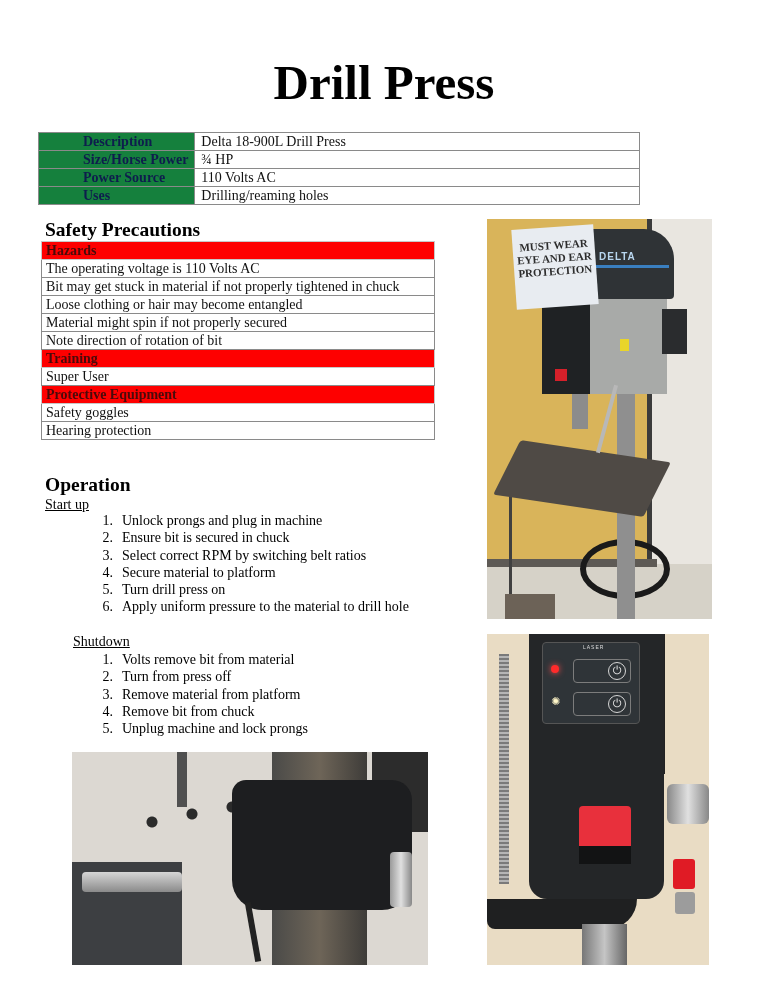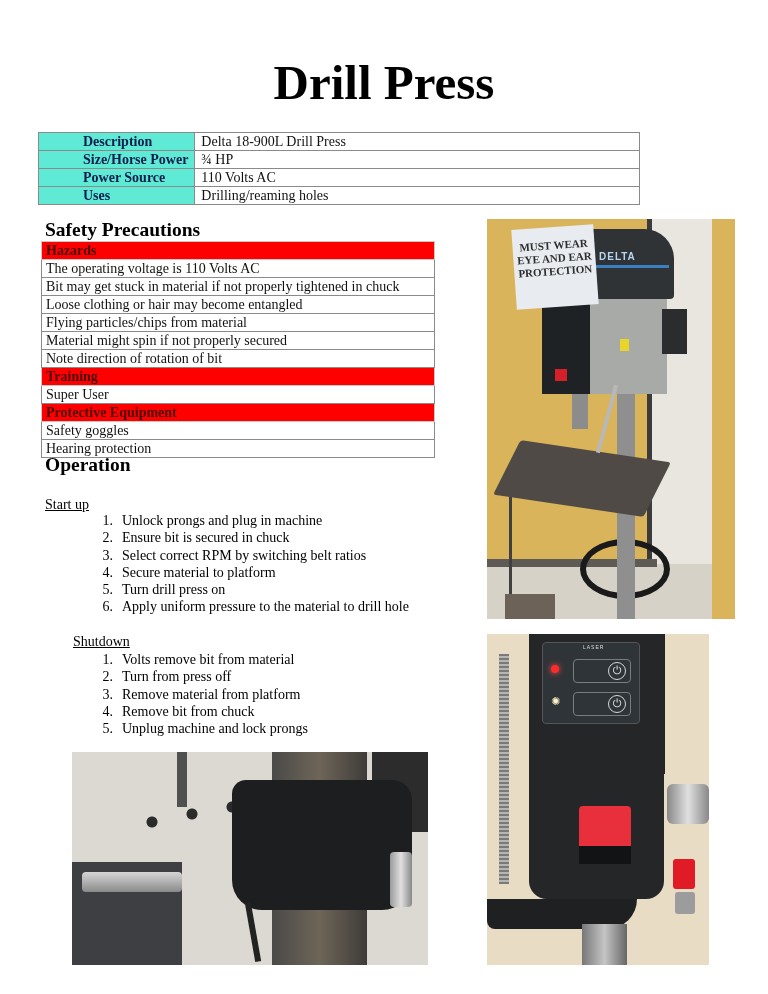--- a/index.html
+++ b/index.html
@@ -10,21 +10,21 @@
     position: absolute; left: 0; top: 48px; width: 768px;
     text-align: center; font-size: 49px; font-weight: bold; line-height: 70px;
   }
 
   
   .spec-table {
     position: absolute; left: 38px; top: 132px; width: 602px;
     border-collapse: collapse; font-size: 14px;
   }
   .spec-table td { height: 18px; border: 1px solid #8a8a8a; padding: 0 6px; line-height: 16px; white-space: nowrap; }
-  .spec-table td.k { background: #5eead4; color: #0e1d4d; font-weight: bold; width: 145px; padding-left: 44px; }
+  .spec-table td.k { background: #15803d; color: #0e1d4d; font-weight: bold; width: 145px; padding-left: 44px; }
   .spec-table td.v { background: #fff; color: #111; }
 
   .h2 {
     position: absolute; font-size: 19.5px; font-weight: bold; line-height: 22px;
   }
 
   
   .safety-table {
     position: absolute; left: 41px; top: 241px; width: 394px;
     border-collapse: collapse; font-size: 14px;
@@ -36,21 +36,21 @@
     position: absolute; left: 45px; font-size: 14px; text-decoration: underline; line-height: 17px;
   }
   .steps { position: absolute; left: 88px; font-size: 14px; line-height: 17.3px; list-style: none; }
   .steps li { display: flex; }
   .steps .n { width: 25px; text-align: right; padding-right: 0; }
   .steps .t { padding-left: 9px; }
 
   .photo { position: absolute; overflow: hidden; }
 
   
-  .p1 { left: 487px; top: 219px; width: 248px; height: 400px; background: #d9b45a; }
+  .p1 { left: 487px; top: 219px; width: 225px; height: 400px; background: #d9b45a; }
   .p1 .wall-r { position: absolute; left: 163px; top: 0; width: 62px; height: 400px; background: #e9e6e0; }
   .p1 .pipe { position: absolute; left: 160px; top: 0; width: 5px; height: 370px; background: #3b3b3b; }
   .p1 .floor { position: absolute; left: 0; top: 345px; width: 225px; height: 55px; background: #d6d2c8; }
   .p1 .base-strip { position: absolute; left: 0; top: 340px; width: 170px; height: 8px; background: #5e5a55; }
   .p1 .sign {
     position: absolute; left: 27px; top: 8px; width: 82px; height: 80px; background: #e8ecf1;
     transform: rotate(-4deg); font-family: "Liberation Serif", serif; font-weight: bold;
     font-size: 11px; line-height: 13px; text-align: center; padding-top: 12px; color: #2d2d2d;
   }
   .p1 .head { position: absolute; left: 52px; top: 10px; width: 135px; height: 70px; background: #2f3336; border-radius: 10px 30px 4px 4px; }
@@ -145,23 +145,20 @@
     <tr>
         <td>The operating voltage is 110 Volts AC</td>
       </tr>
     <tr>
         <td>Bit may get stuck in material if not properly tightened in chuck</td>
       </tr>
     <tr>
         <td>Loose clothing or hair may become entangled</td>
       </tr>
     <tr>
-        <td>Flying particles/chips from material</td>
-      </tr>
-    <tr>
         <td>Material might spin if not properly secured</td>
       </tr>
     <tr>
         <td>Note direction of rotation of bit</td>
       </tr>
     <tr class="hdr">
         <td>Training</td>
       </tr>
     <tr>
         <td>Super User</td>
@@ -171,21 +168,21 @@
       </tr>
     <tr>
         <td>Safety goggles</td>
       </tr>
     <tr>
         <td>Hearing protection</td>
       </tr>
   </tbody>
 </table>
 
-<div class="h2" style="left:45px; top:454px;">Operation</div>
+<div class="h2" style="left:45px; top:474px;">Operation</div>
 
 <div class="sub" style="top:496px;">Start up</div>
 <ol class="steps" style="top:512px;">
   <li>
       <span class="n">1.</span>
       <span class="t">Unlock prongs and plug in machine</span>
     </li>
   <li>
       <span class="n">2.</span>
       <span class="t">Ensure bit is secured in chuck</span>

